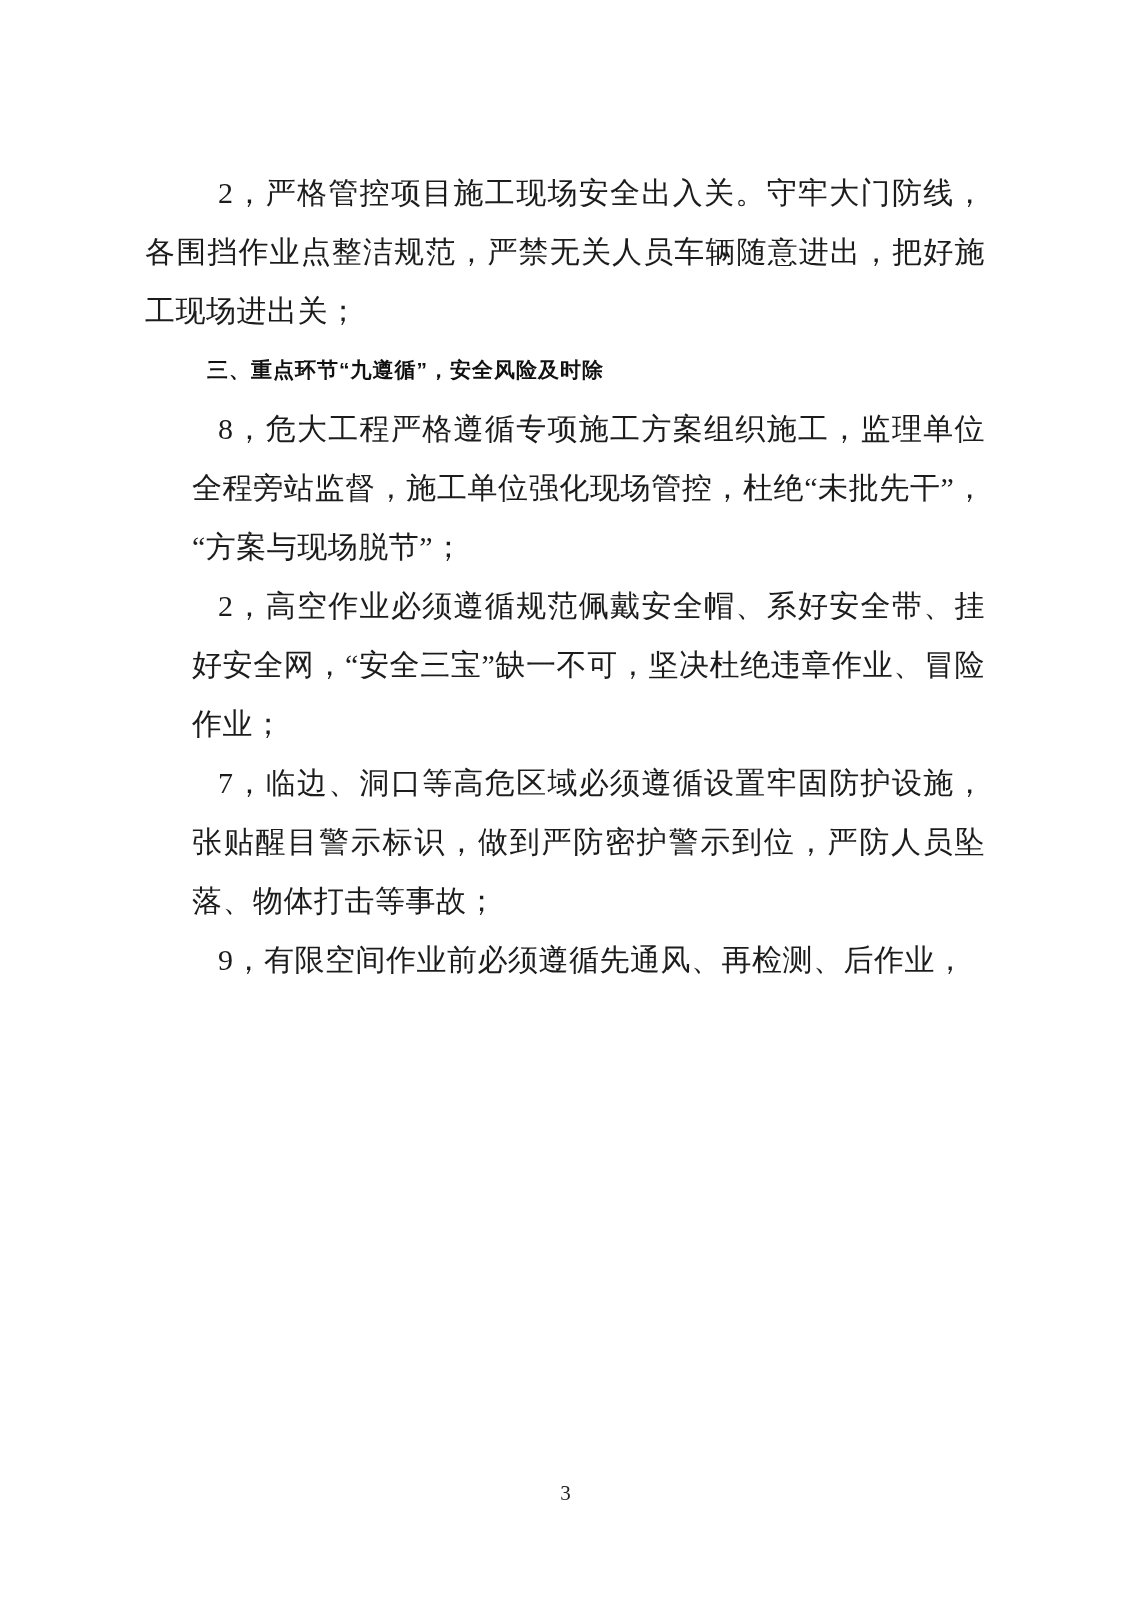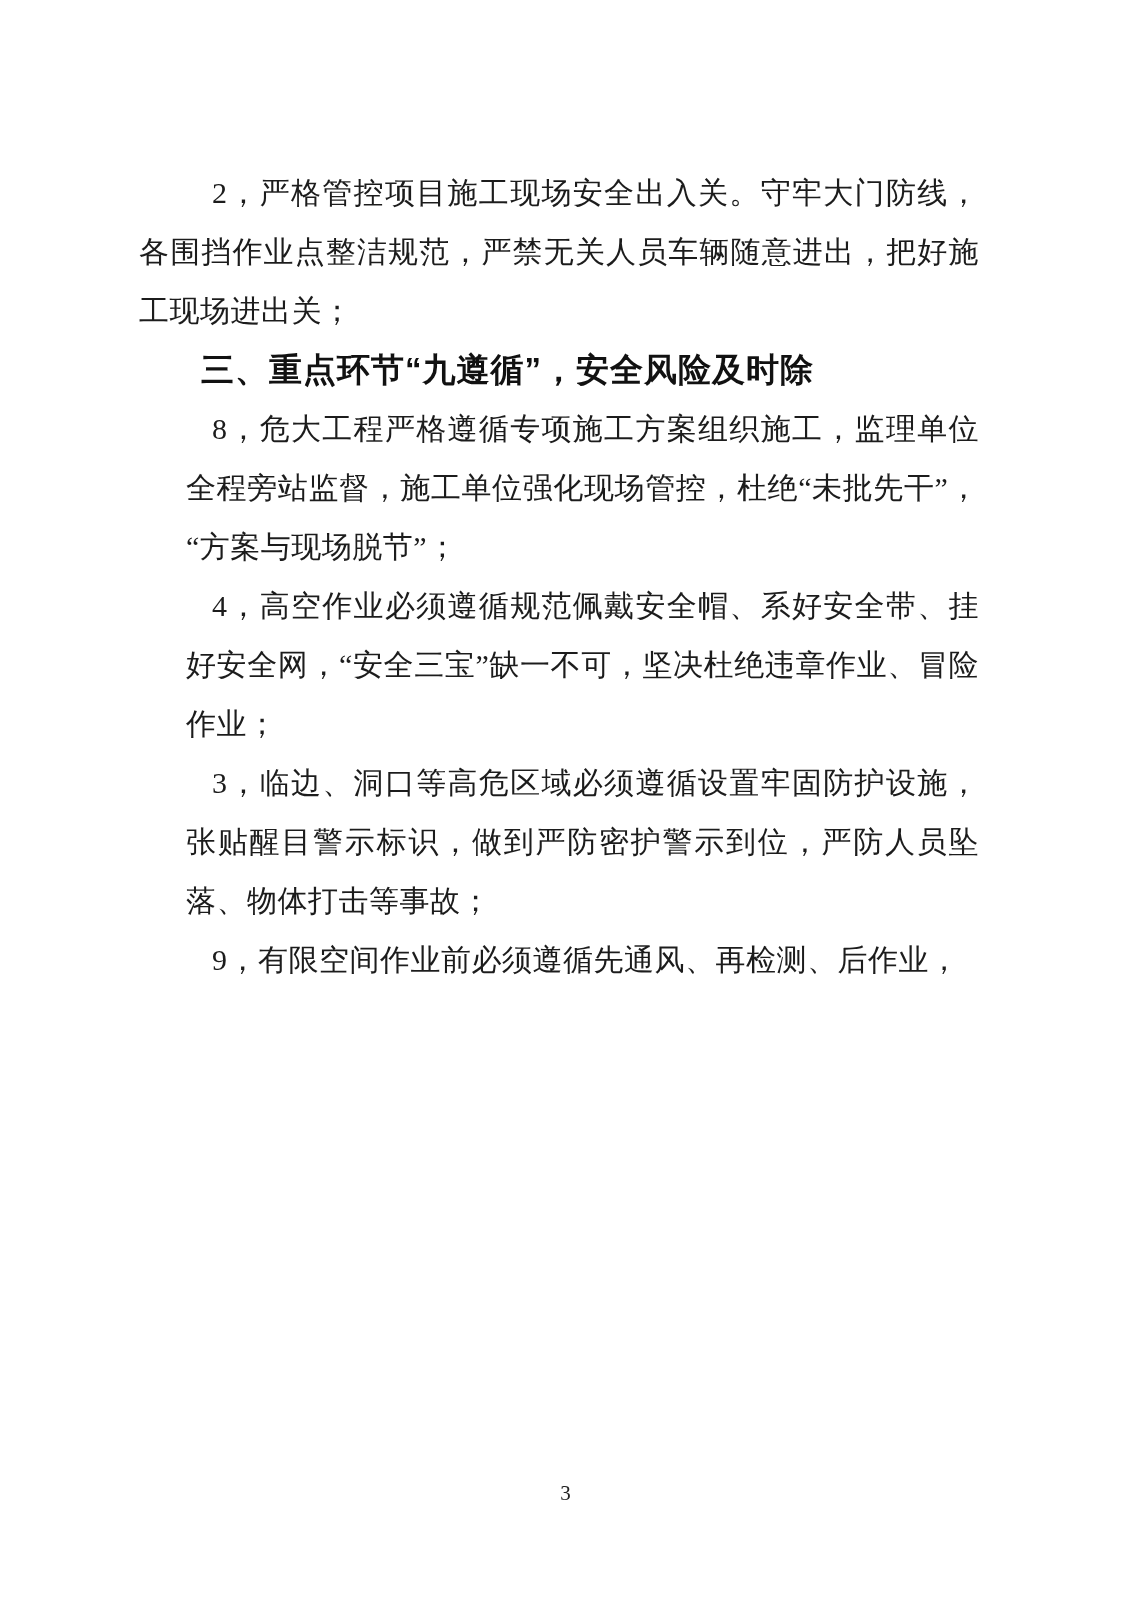--- a/index.html
+++ b/index.html
@@ -13,40 +13,40 @@
     height: 1600px;
     margin: 0 auto;
     background: #ffffff;
     overflow: hidden;
     font-family: "Liberation Serif", "DejaVu Serif", serif;
     color: #1c1c1c;
   }
   .content {
     position: absolute;
     top: 163px;
-    left: 139px;
+    left: 145px;
     width: 840px;
   }
   .para {
     margin: 0;
     font-size: 30px;
     line-height: 59px;
     text-align: justify;
     text-justify: inter-ideograph;
     letter-spacing: 0.5px;
     word-break: break-all;
   }
   .para.body-indent {
     text-indent: 73px;
   }
   .section-heading {
     margin: 0;
     font-family: "Liberation Sans", "DejaVu Sans", sans-serif;
     font-weight: 700;
-    font-size: 33px;
+    font-size: 21px;
     line-height: 59px;
     text-indent: 62px;
     letter-spacing: 1px;
     color: #111111;
   }
   .para.list-item {
     padding-left: 47px;
     text-indent: 26px;
   }
   .page-footer {
@@ -66,23 +66,23 @@
 <div class="page">
   <div class="content">
 
     <p class="para body-indent">2，严格管控项目施工现场安全出入关。守牢大门防线，各围挡作业点整洁规范，严禁无关人员车辆随意进出，把好施工现场进出关；</p>
 
 
     <h2 class="section-heading">三、重点环节“九遵循”，安全风险及时除</h2>
 
     <p class="para list-item">8，危大工程严格遵循专项施工方案组织施工，监理单位全程旁站监督，施工单位强化现场管控，杜绝“未批先干”，“方案与现场脱节”；</p>
 
-    <p class="para list-item">4，高空作业必须遵循规范佩戴安全帽、系好安全带、挂好安全网，“安全三宝”缺一不可，坚决杜绝违章作业、冒险作业；</p>
+    <p class="para list-item">2，高空作业必须遵循规范佩戴安全帽、系好安全带、挂好安全网，“安全三宝”缺一不可，坚决杜绝违章作业、冒险作业；</p>
 
-    <p class="para list-item">3，临边、洞口等高危区域必须遵循设置牢固防护设施，张贴醒目警示标识，做到严防密护警示到位，严防人员坠落、物体打击等事故；</p>
+    <p class="para list-item">7，临边、洞口等高危区域必须遵循设置牢固防护设施，张贴醒目警示标识，做到严防密护警示到位，严防人员坠落、物体打击等事故；</p>
 
 
     <p class="para list-item">9，有限空间作业前必须遵循先通风、再检测、后作业，</p>
 
   </div>
 
   <div class="page-footer">3</div>
 </div>
 
 </body></html>

